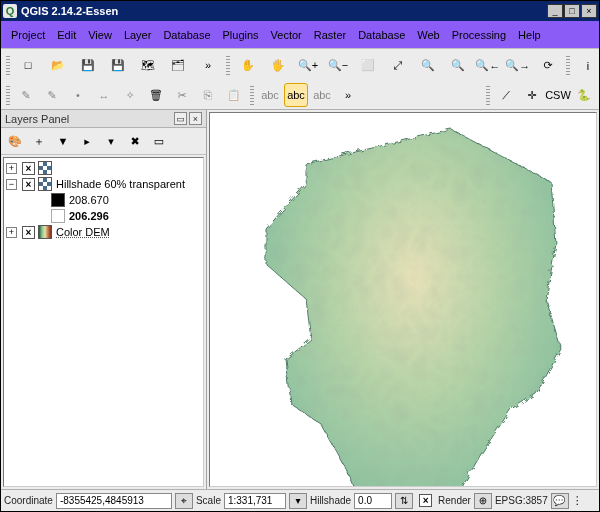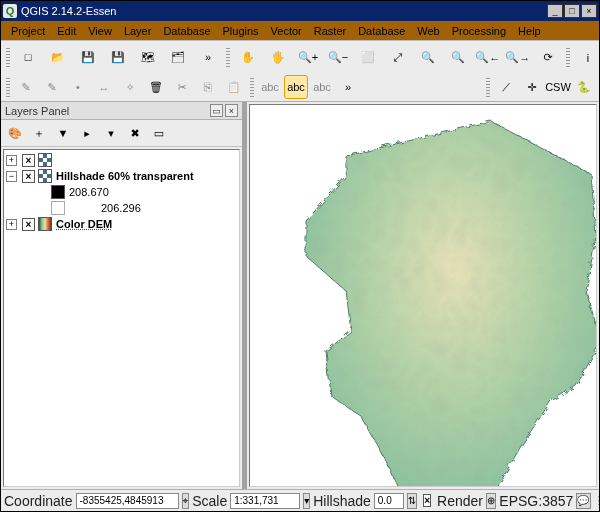--- a/index.html
+++ b/index.html
@@ -1,38 +1,38 @@
 <!DOCTYPE html>
 <html><head>
 <meta charset="utf-8">
 <style>
   * { box-sizing: border-box; margin: 0; padding: 0; font-family: "Segoe UI", Tahoma, sans-serif; font-size: 11px; }
   body { background: #e8e8e8; width: 600px; height: 512px; overflow: hidden; display: flex; flex-direction: column; border: 1px solid #000; }
   
   .titlebar { height: 20px; background: linear-gradient(#0a246a,#0a246a); color: #fff; display: flex; align-items: center; padding: 0 2px; }
   .titlebar .icon { width: 14px; height: 14px; background: #e8e8e8; border-radius: 2px; margin-right: 4px; display:flex; align-items:center; justify-content:center; }
-  .titlebar .title { flex: 1; font-weight: normal; font-size: 11px; }
+  .titlebar .title { flex: 1; font-weight: bold; font-size: 11px; }
   .titlebar .winbtns { display:flex; }
   .titlebar .winbtn { width: 16px; height: 14px; background: #c8c8c8; border: 1px solid #333; color:#000; margin-left: 1px; font-size: 9px; display:flex; align-items:center; justify-content:center; }
   
-  .menubar { height: 20px; background: #a16207; display: flex; align-items: center; padding: 0 4px; border-bottom: 1px solid #c0c0c0; }
+  .menubar { height: 28px; background: #8b5cf6; display: flex; align-items: center; padding: 0 4px; border-bottom: 1px solid #c0c0c0; }
   .menubar span { padding: 2px 6px; cursor: default; }
   
   .toolrows { background: #ececec; border-bottom: 1px solid #b0b0b0; }
   .toolrow { display:flex; align-items:center; padding: 2px 2px; flex-wrap:nowrap; }
   .grip { width:4px; height:20px; background: repeating-linear-gradient(0deg,#999,#999 1px,transparent 1px,transparent 3px); margin:0 3px; }
   .tbtn { width: 24px; height:24px; border:1px solid transparent; margin:0 1px; display:flex; align-items:center; justify-content:center; border-radius:3px; position:relative; }
   .tbtn.big { width:28px; height:28px; }
   .tbtn.disabled { opacity:0.45; }
   .tbtn.highlight { background:#ffe9a8; border-color:#d9a400; }
   .toolchunk { display:flex; align-items:center; }
   .toolspacer { flex: 1; }
   
   .workspace { flex:1; display:flex; background:#ececec; }
-  .layers-panel { width: 246px; display:flex; flex-direction:column; border-right:5px solid #a3a3a3; }
+  .layers-panel { width: 206px; display:flex; flex-direction:column; border-right:1px solid #a3a3a3; }
   .panel-header { height:18px; background:#e0e0e0; border-bottom:1px solid #b0b0b0; display:flex; align-items:center; padding:0 4px; font-size:10px; color:#333; }
   .panel-header .hspace { flex:1; }
   .panel-header .pbtn { width:13px; height:13px; border:1px solid #888; margin-left:2px; font-size:9px; display:flex; align-items:center; justify-content:center; background:#eee; }
   .panel-toolbar { display:flex; align-items:center; padding:2px 2px; border-bottom:1px solid #c0c0c0; }
   .ptbtn { width:22px; height:22px; display:flex; align-items:center; justify-content:center; margin:0 1px; }
   .layer-tree { flex:1; background:#fff; border:1px inset #ccc; margin:2px; padding:2px; overflow:auto; }
   .tree-row { display:flex; align-items:center; height:16px; }
   .expander { width:11px; height:11px; border:1px solid #808080; display:flex; align-items:center; justify-content:center; font-size:9px; line-height:1; margin-right:2px; background:#fff; }
   .chk { width:13px; height:13px; border:1px solid #555; margin:0 3px; background:#fff; font-size:10px; display:flex; align-items:center;justify-content:center; font-weight:bold; }
   .swatch { width:14px; height:14px; margin-right:4px; border:1px solid #555; }
@@ -42,21 +42,21 @@
   .sw-white { background:#fff; border-color:#aaa;}
   .sw-color { background: linear-gradient(90deg,#1a5e2e,#86c58f,#e8e1b0,#c87844,#7a2d1d); }
   .layer-label { font-size:11px; }
   .layer-label.underline { text-decoration: underline dotted #555; }
   .indent-2 { padding-left: 32px; }
   
   .map { flex:1; background:#fff; position:relative; overflow:hidden; border:1px inset #ccc; margin:2px; }
   .mapshape { position:absolute; left:40px; top:10px; width:320px; height:440px; }
   
   .status { height:22px; background:#ececec; border-top:1px solid #b0b0b0; display:flex; align-items:center; padding:0 3px; gap:3px; }
-  .status .sl { font-size:14px; color:#222; }
+  .status .sl { font-size:10px; color:#222; }
   .status input { height:16px; font-size:10px; padding:0 3px; border:1px solid #888; background:#fff; }
   .status .sbtn { width:18px; height:16px; border:1px solid #888; background:#ddd; font-size:10px; display:flex; align-items:center; justify-content:center; }
   .status .dots { width:6px; text-align:center; }
 </style>
 </head>
 <body>
 
 <div class="titlebar">
   <div class="icon">
       <span style="color:#2a7a2a;font-weight:bold">Q</span>
@@ -168,37 +168,37 @@
     <div class="layer-tree" id="layertree">
         <div class="tree-row indent-0">
           <div class="expander">+</div>
           <div class="chk">×</div>
           <div class="swatch sw-checker"></div>
         </div>
         <div class="tree-row indent-0">
           <div class="expander">−</div>
           <div class="chk">×</div>
           <div class="swatch sw-checker"></div>
-          <span class="layer-label" style="font-weight: bold;">Hillshade 60% transparent</span>
+          <span class="layer-label" style="font-weight: normal;">Hillshade 60% transparent</span>
         </div>
         <div class="tree-row indent-2">
           <div style="width: 13px;"></div>
           <div class="swatch sw-black"></div>
           <span class="layer-label" style="font-weight: normal;">208.670</span>
         </div>
         <div class="tree-row indent-2">
           <div style="width: 13px;"></div>
           <div class="swatch sw-white"></div>
-          <span class="layer-label" style="font-weight: normal; margin-left: 32px;">206.296</span>
+          <span class="layer-label" style="font-weight: bold;">206.296</span>
         </div>
         <div class="tree-row indent-0">
           <div class="expander">+</div>
           <div class="chk">×</div>
           <div class="swatch sw-color"></div>
-          <span class="layer-label underline" style="font-weight: bold;">Color DEM</span>
+          <span class="layer-label underline" style="font-weight: normal;">Color DEM</span>
         </div>
       </div>
   </div>
 
   <div class="map">
     <svg class="mapshape" viewBox="0 0 320 440">
       <defs>
         <radialGradient id="terrain" cx="50%" cy="35%" r="75%">
           <stop offset="0%" stop-color="#e8e2b8"></stop>
           <stop offset="35%" stop-color="#b8d5a8"></stop>
@@ -216,27 +216,27 @@
           </filter>
       </defs>
       <path d="M 55 40 L 200 5 L 300 58 L 305 120 L 295 175 L 310 225 L 285 270 L 260 285 L 230 330 L 190 400 L 140 430 L 120 400 L 95 345 L 70 300 L 40 280 L 35 235 L 60 215 L 55 175 L 15 140 L 15 105 L 55 60 Z" fill="url(#terrain)" stroke="#4e7a66" stroke-width="1" filter="url(#rough)"></path>
       <path d="M 55 40 L 200 5 L 300 58 L 305 120 L 295 175 L 310 225 L 285 270 L 260 285 L 230 330 L 190 400 L 140 430 L 120 400 L 95 345 L 70 300 L 40 280 L 35 235 L 60 215 L 55 175 L 15 140 L 15 105 L 55 60 Z" fill="#506a58" filter="url(#shade)" opacity="0.6"></path>
     </svg>
   </div>
 </div>
 
 <div class="status">
   <span class="sl">Coordinate</span>
-  <input style="width: 103px;" value="-8355425,4845913">
+  <input style="width: 116px;" value="-8355425,4845913">
   <span class="sbtn">⌖</span>
   <span class="sl">Scale</span>
-  <input style="width: 70px;" value="1:331,731">
+  <input style="width: 62px;" value="1:331,731">
   <span class="sbtn">▾</span>
   <span class="sl">Hillshade</span>
-  <input style="width: 30px;" value="0.0">
+  <input style="width: 38px;" value="0.0">
   <span class="sbtn">⇅</span>
   <span class="chk">×</span>
   <span class="sl">Render</span>
   <span class="sbtn">⊕</span>
   <span class="sl">EPSG:3857</span>
   <span class="sbtn">💬</span>
   <span class="dots">⋮</span>
 </div>
 
 </body></html>

